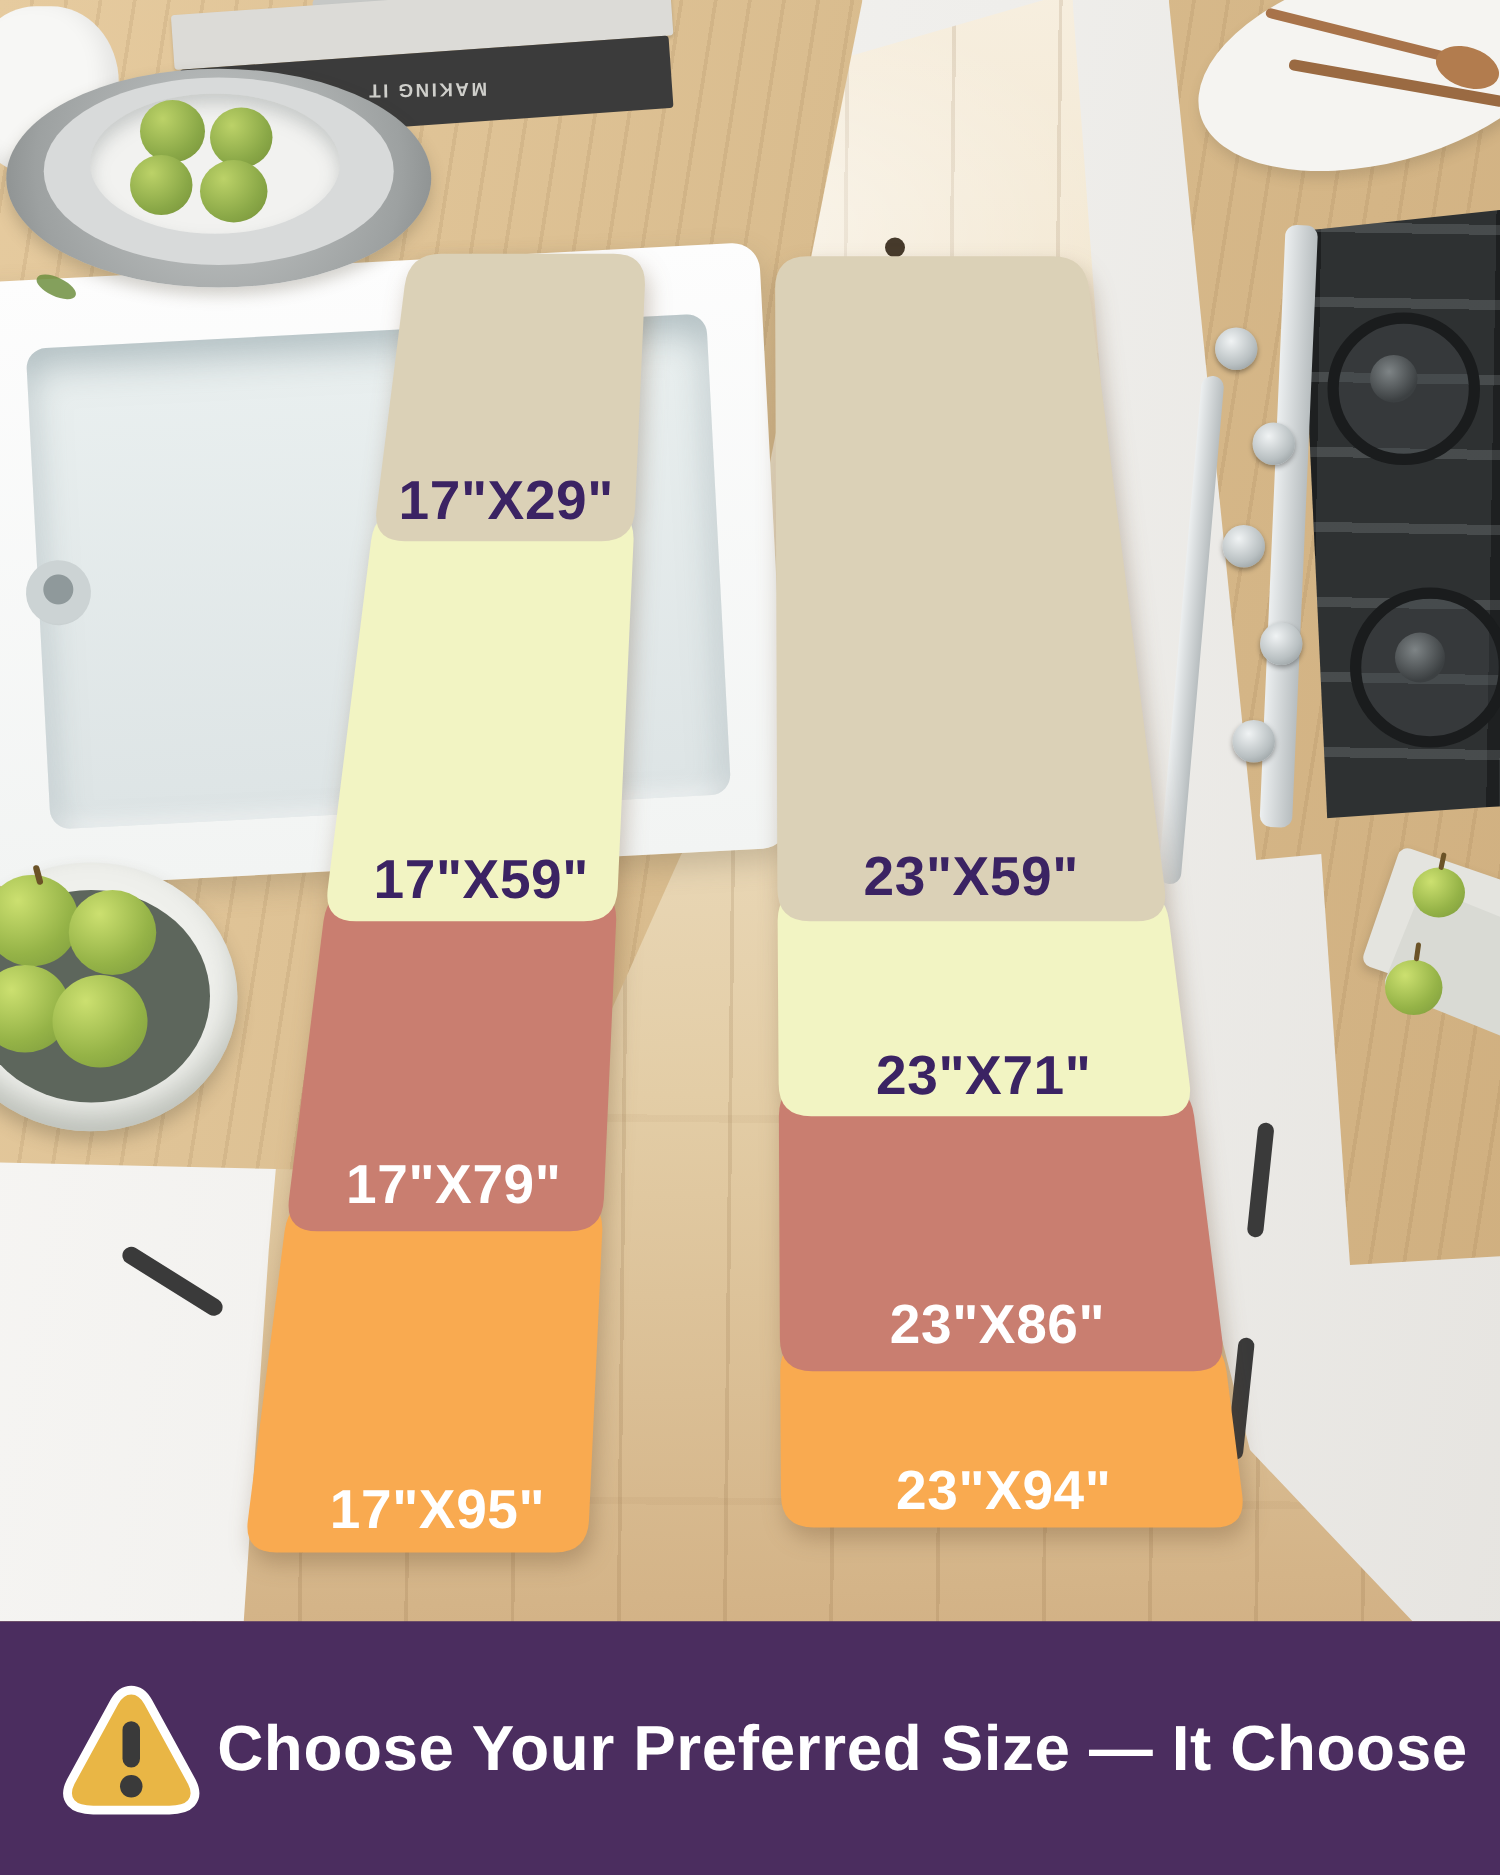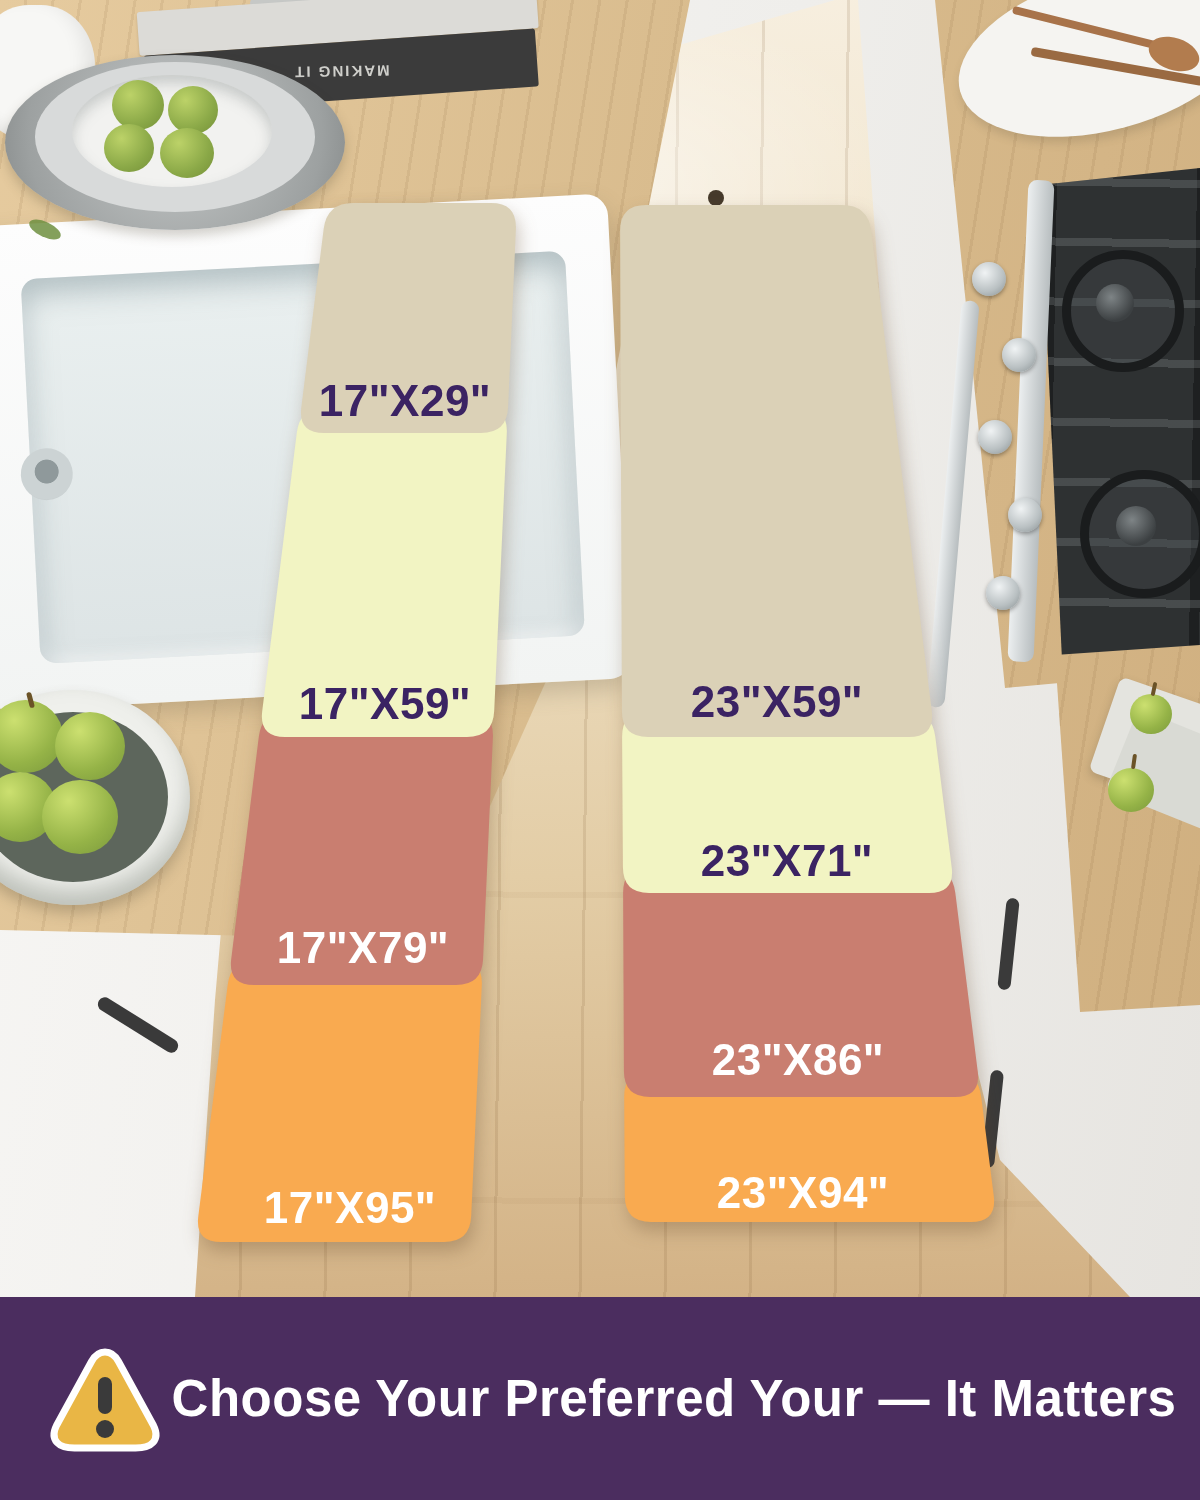--- a/index.html
+++ b/index.html
@@ -168,16 +168,16 @@
   <div class="mat-label" style="left: 787px; top: 861px; color: rgb(59, 35, 99);">23"X71"</div>
   <div class="mat-label" style="left: 798px; top: 1060px; color: rgb(255, 255, 255);">23"X86"</div>
   <div class="mat-label" style="left: 803px; top: 1193px; color: rgb(255, 255, 255);">23"X94"</div>
 
   <div class="abs banner" style="background: rgb(75, 45, 95);">
     <svg class="banner-icon" width="122" height="112" viewBox="0 0 120 112">
       <path d="M60 9 C66 9 70.5 13 73.5 18.5 L108.5 82.5 C111.5 88.5 112 95 108 99.5 C104 104 97.5 105 90.5 105 L29.5 105 C22.5 105 16 104 12 99.5 C8 95 8.5 88.5 11.5 82.5 L46.5 18.5 C49.5 13 54 9 60 9 Z" stroke="#ffffff" stroke-width="7" stroke-linejoin="round" fill="#e9b645"></path>
       <rect x="53" y="34" width="14" height="37" rx="7" fill="#3a3a3a"></rect>
       <circle cx="60" cy="86" r="9" fill="#3a3a3a"></circle>
     </svg>
-    <div class="banner-text">Choose Your Preferred Your — It Matters</div>
+    <div class="banner-text">Choose Your Preferred Size — It Choose</div>
   </div>
 
 </div>
 
 </body></html>

